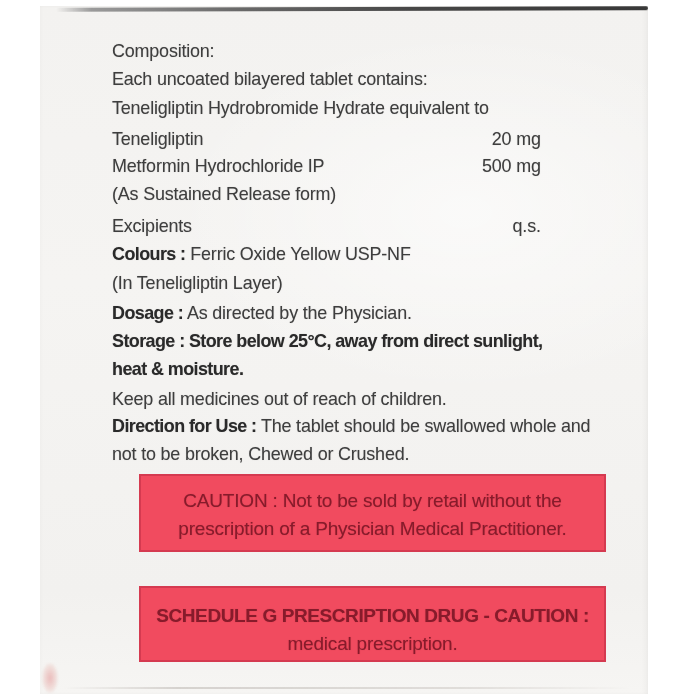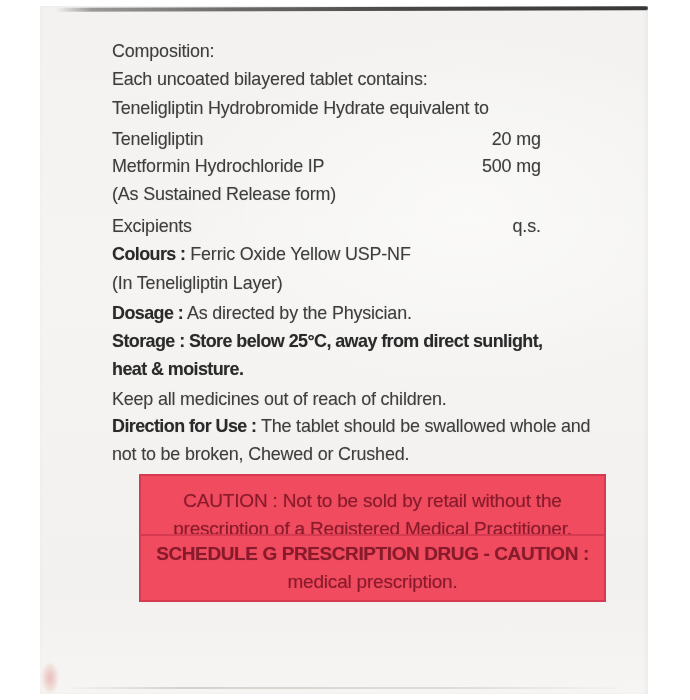--- a/index.html
+++ b/index.html
@@ -61,21 +61,21 @@
     left:65px;width:467px;
     background:var(--caution-bg,#f14b5f);
     border:2px solid var(--caution-border,#d53a50);
     box-sizing:border-box;
     color:var(--caution-text,#871b2b);
     text-align:center;
     text-shadow:0 0 1px rgba(135,27,43,.4);
     margin-left:34px;
   }
   .caution-1{top:468px;height:78px;padding-top:11px;}
-  .caution-2{top:528px;height:68px;padding-top:4px;}
+  .caution-2{top:580px;height:76px;padding-top:14px;}
   .cline{font-size:19px;line-height:28px;font-weight:500;letter-spacing:-0.2px;white-space:nowrap;}
   .cline-heading{font-size:19px;line-height:28px;font-weight:700;letter-spacing:-0.4px;white-space:nowrap;}
 </style>
 </head>
 <body>
 
 <div class="photo">
   <div class="panel">
     <div class="edge-top"></div>
 
@@ -90,21 +90,21 @@
     <div class="tline" style="top:266px"><span class="b"></span><span>(In Teneligliptin Layer)</span><span class="val"></span></div>
     <div class="tline" style="top:296px"><span class="b">Dosage :</span><span> As directed by the Physician.</span><span class="val"></span></div>
     <div class="tline" style="top:324px"><span class="b">Storage : Store below 25°C, away from direct sunlight,</span><span></span><span class="val"></span></div>
     <div class="tline" style="top:352px"><span class="b">heat &amp; moisture.</span><span></span><span class="val"></span></div>
     <div class="tline" style="top:382px"><span class="b"></span><span>Keep all medicines out of reach of children.</span><span class="val"></span></div>
     <div class="tline" style="top:409px"><span class="b">Direction for Use :</span><span> The tablet should be swallowed whole and</span><span class="val"></span></div>
     <div class="tline" style="top:437px"><span class="b"></span><span>not to be broken, Chewed or Crushed.</span><span class="val"></span></div>
 
     <div class="caution caution-1">
       <div class="cline">CAUTION : Not to be sold by retail without the</div>
-      <div class="cline">prescription of a Registered Medical Practitioner.</div>
+      <div class="cline">prescription of a Physician Medical Practitioner.</div>
     </div>
 
     <div class="caution caution-2">
       <div class="cline-heading">SCHEDULE G PRESCRIPTION DRUG - CAUTION :</div>
       <div class="cline">medical prescription.</div>
     </div>
 
     <div class="smudge"></div>
     <div class="edge-bottom"></div>
   </div>

